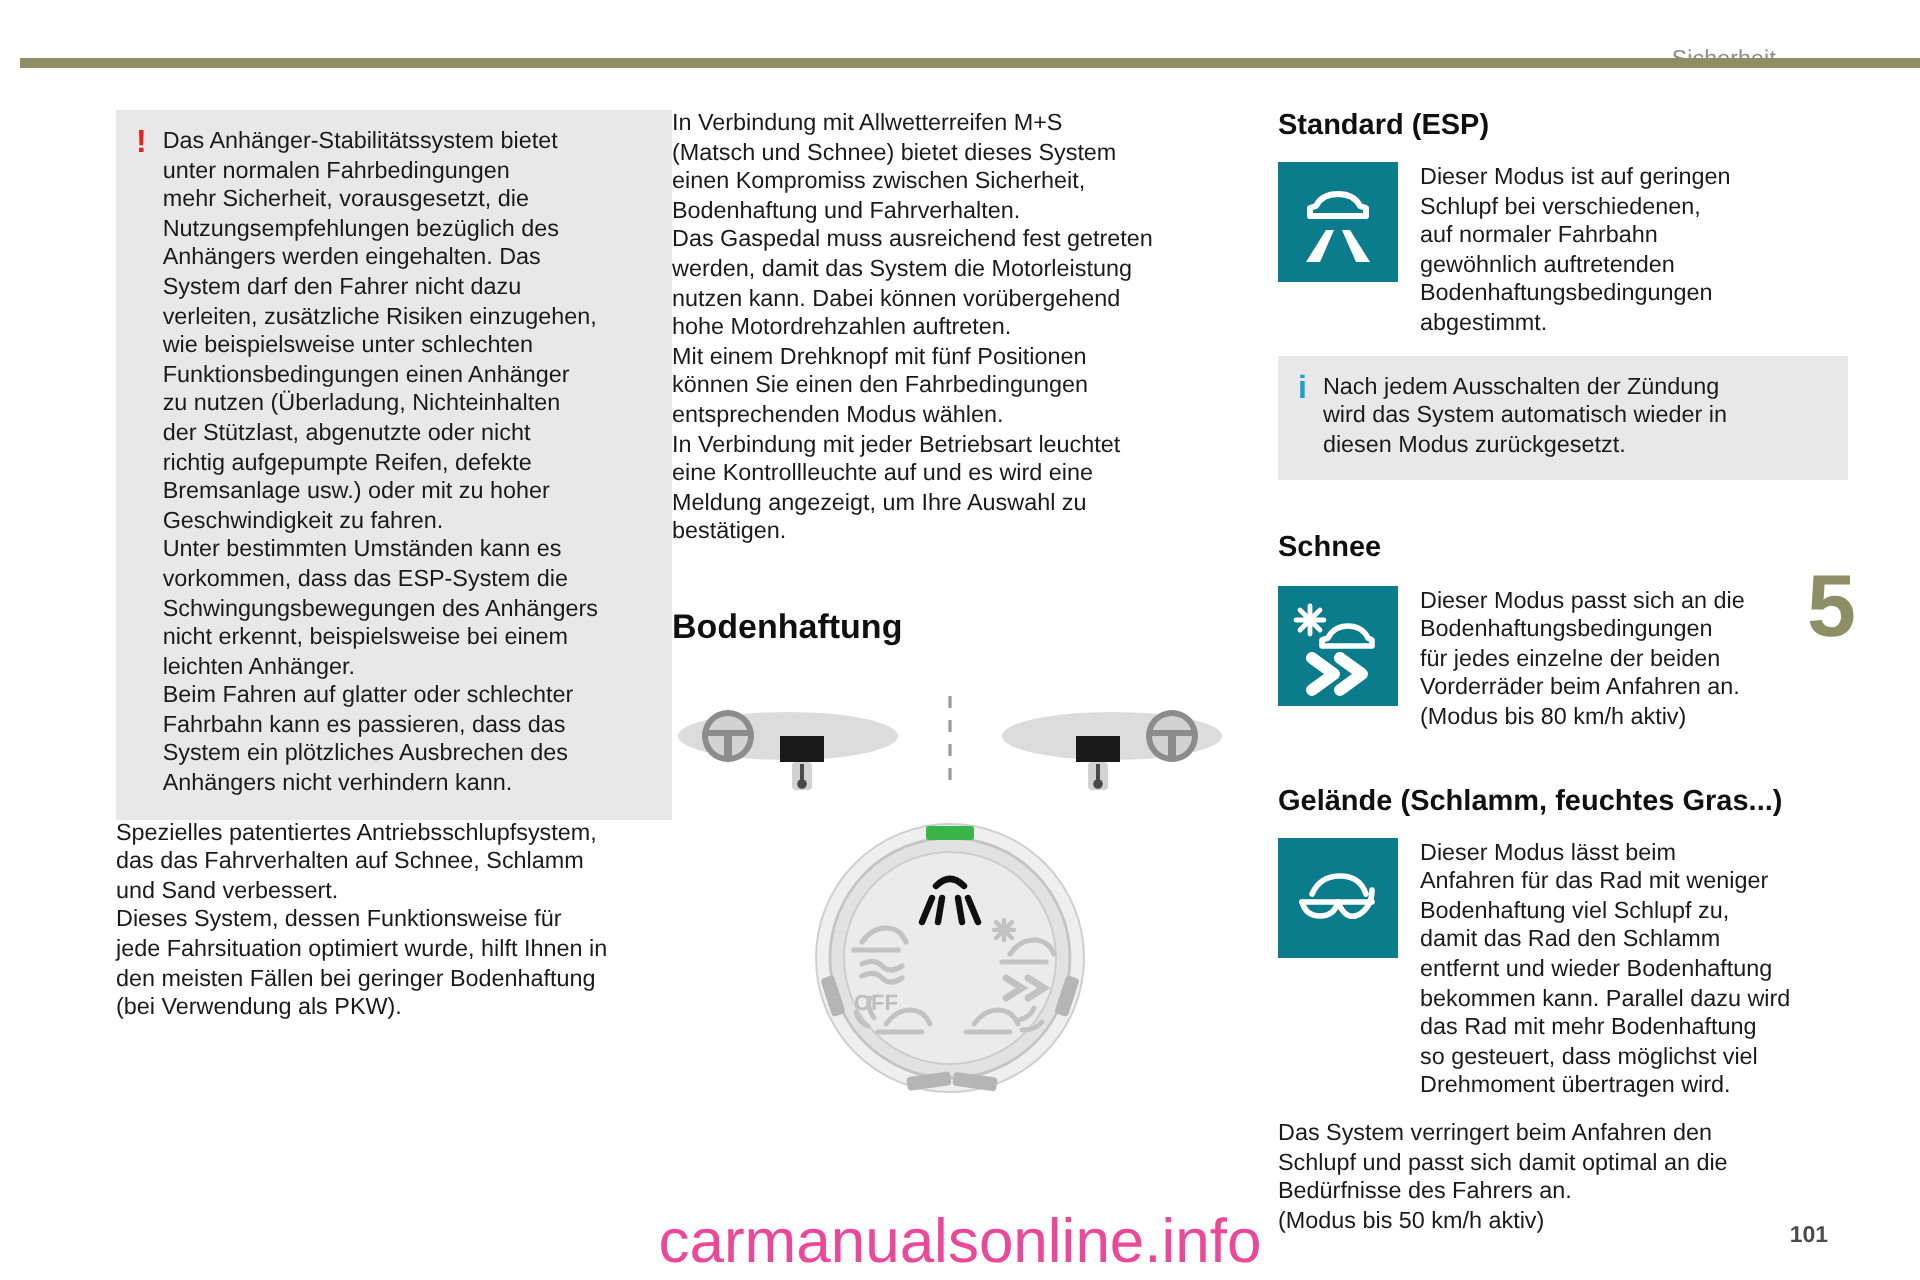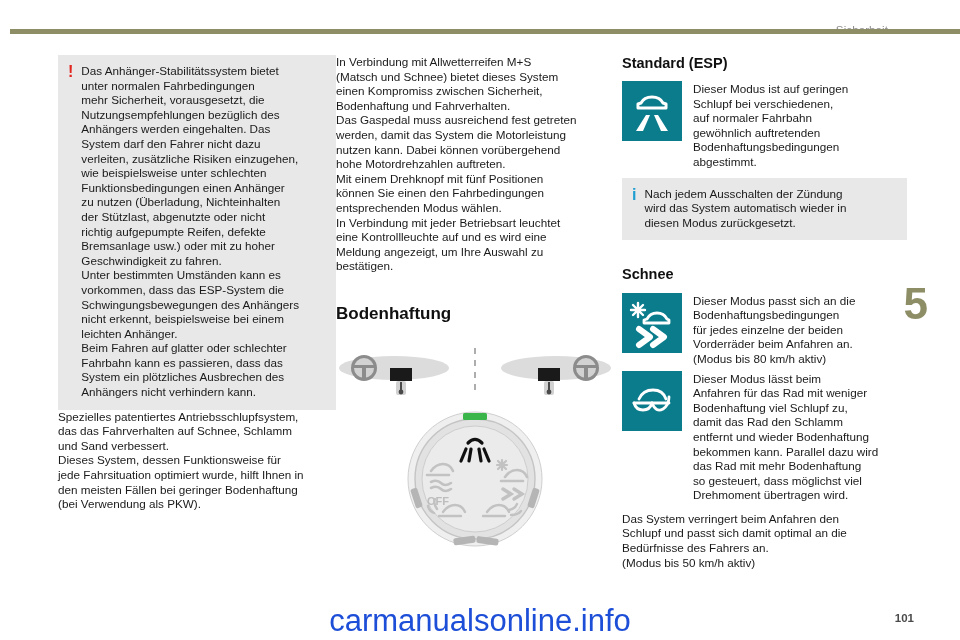--- a/index.html
+++ b/index.html
@@ -52,21 +52,21 @@
   
   .col {
     position: absolute;
     top: 55px;
     width: 278px;
     font-size: 11.7px;
     line-height: 14.6px;
   }
   .col-1 { left: 58px; }
   .col-2 { left: 336px; }
-  .col-3 { left: 622px; width: 285px; }
+  .col-3 { left: 639px; width: 285px; }
 
   p { margin: 0; }
   .para { margin-bottom: 0px; white-space: pre-line; }
 
   
   .callout {
     background: #e8e8e8;
     padding: 9px 12px 10px 10px;
     display: flex;
     gap: 8px;
@@ -135,21 +135,21 @@
   }
 
   
   .watermark {
     position: absolute;
     left: 0;
     right: 0;
     bottom: 1px;
     text-align: center;
     font-size: 31px;
-    color: #1d4ed8;
+    color: #ec4899;
     letter-spacing: 0px;
     white-space: nowrap;
   }
   .page-number {
     position: absolute;
     right: 46px;
     bottom: 16px;
     font-size: 11.5px;
     font-weight: bold;
     color: #4b4b4b;
@@ -346,20 +346,21 @@
           <path d="M31 36 L42 44 L31 52" fill="none" stroke="#ffffff" stroke-width="6" stroke-linecap="round" stroke-linejoin="round"></path>
         </svg>
       </div>
       <div class="mode-text">Dieser Modus passt sich an die
 Bodenhaftungsbedingungen
 für jedes einzelne der beiden
 Vorderräder beim Anfahren an.
 (Modus bis 80 km/h aktiv)</div>
     </div>
 
+    <h2 class="h2-black h2-spaced">Gelände (Schlamm, feuchtes Gras...)</h2>
 
     <div class="mode">
       <div class="mode-icon">
         <svg width="60" height="60" viewBox="0 0 60 60">
           <path d="M17 28 q4 -9 14 -9 q10 0 13 9" fill="none" stroke="#ffffff" stroke-width="2.8" stroke-linecap="round"></path>
           <path d="M12 32 L47 32" fill="none" stroke="#ffffff" stroke-width="2.8" stroke-linecap="round"></path>
           <path d="M12 32 q2 7 9 7 q7 0 9 -7" fill="none" stroke="#ffffff" stroke-width="2.8" stroke-linecap="round"></path>
           <path d="M30 32 q4 10 11 6 q6 -4 6 -12" fill="none" stroke="#ffffff" stroke-width="2.8" stroke-linecap="round"></path>
         </svg>
       </div>

